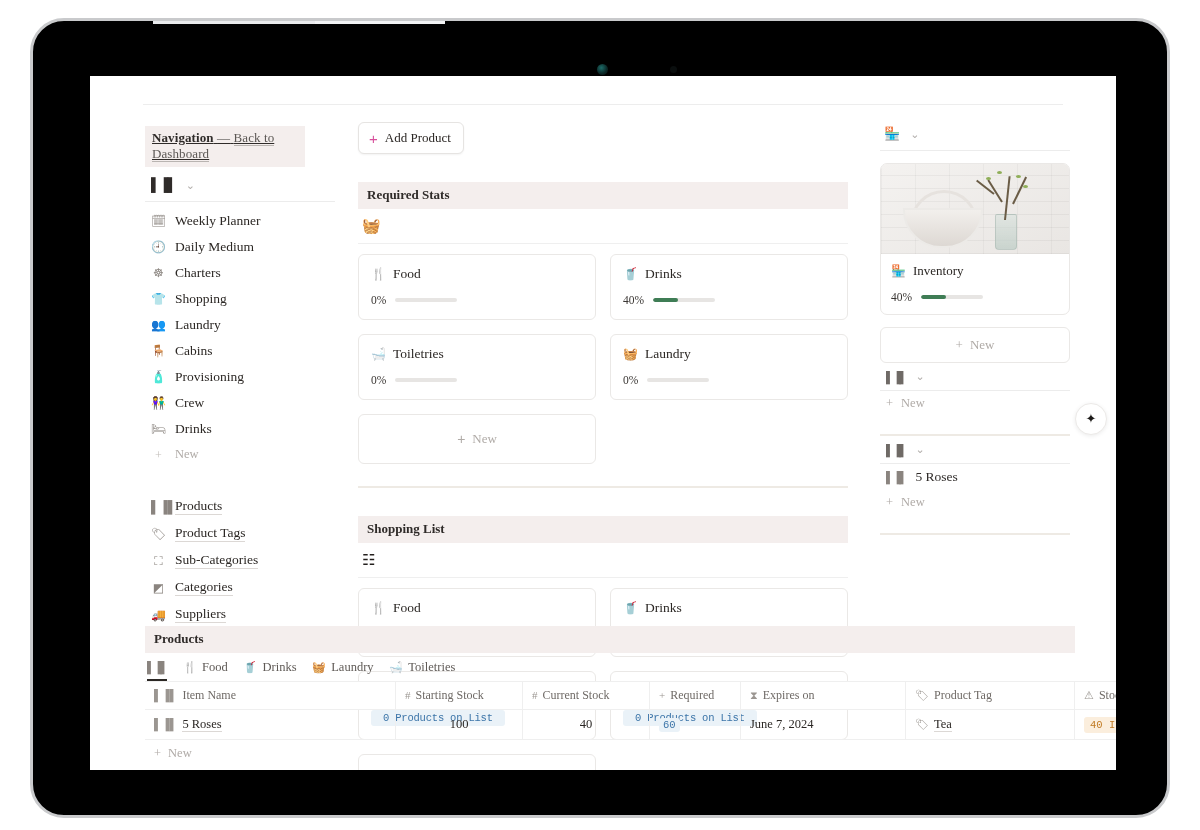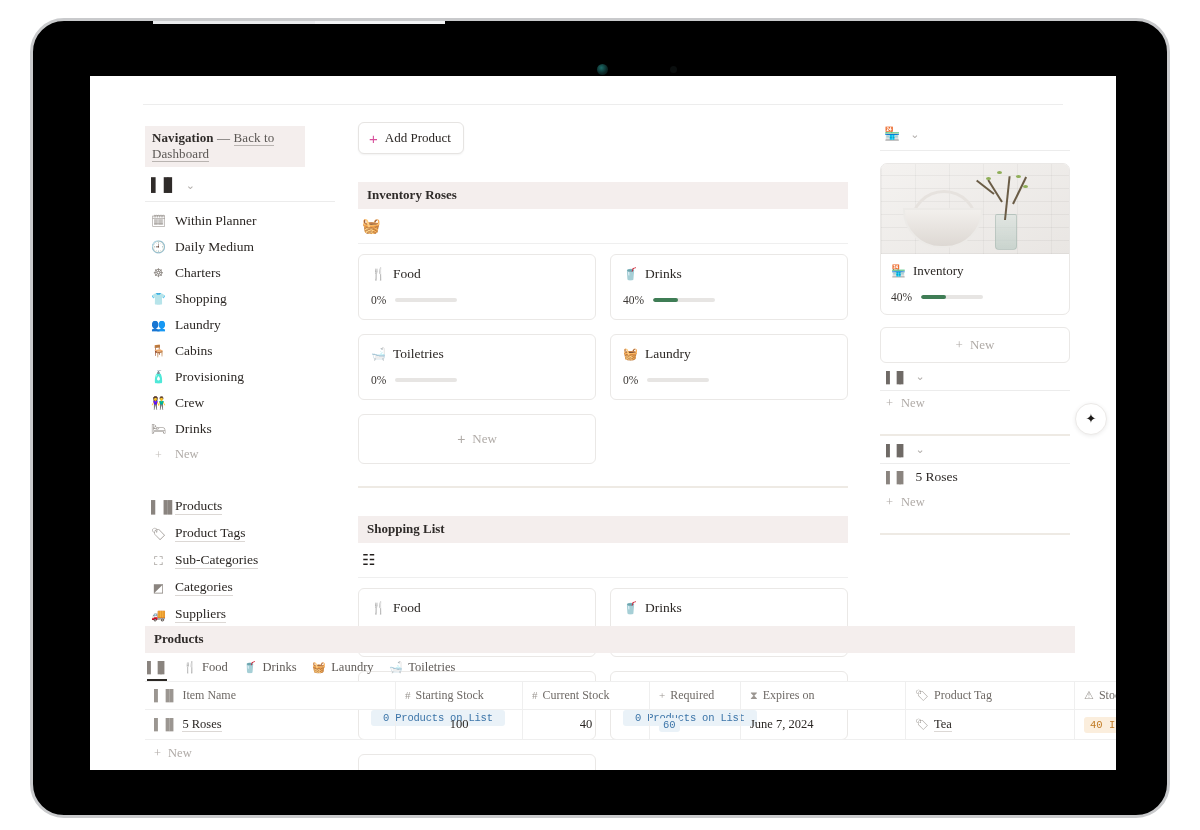--- a/index.html
+++ b/index.html
@@ -46,20 +46,21 @@
   }
 
   
   .nav{
     position:absolute;left:55px;top:50px;width:190px;
   }
   .nav-head{
     background:#f4eeed;padding:4px 8px 5px 7px;display:inline-block;
     font-size:13px;font-weight:700;letter-spacing:.1px;width:160px;
     box-sizing:border-box;
+    text-decoration:underline;
   }
   .nav-head .dash{font-weight:400;color:#5b5754;}
   .nav-head .link{font-weight:400;color:#5b5754;border-bottom:1px solid #b9b4b1;}
   .nav-db-row{
     display:flex;align-items:center;gap:10px;padding:10px 6px 8px 6px;
   }
   .nav-db-row .ic{font-size:13px;color:#2f2b29;letter-spacing:-1px;}
   .chev{color:#b2aeab;font-size:11px;}
   .nav-sep{height:1px;background:#ececec;margin:0 0 6px 0;}
   .nav-item{
@@ -230,21 +231,21 @@
 
       <div class="nav-db-row">
         <span class="ic">▌▐▌</span>
         <span class="chev">⌄</span>
       </div>
       <div class="nav-sep"></div>
 
       <div id="nav-items">
             <div class="nav-item">
               <span class="ic">🗓</span>
-              <span class="lbl">Within Planner</span>
+              <span class="lbl">Weekly Planner</span>
             </div>
             <div class="nav-item">
               <span class="ic">🕘</span>
               <span class="lbl">Daily Medium</span>
             </div>
             <div class="nav-item">
               <span class="ic">☸</span>
               <span class="lbl">Charters</span>
             </div>
             <div class="nav-item">
@@ -308,21 +309,21 @@
           </div>
     </div>
 
     <div class="center">
       <div class="btn-add">
         <span class="plus">+</span>
         <span>Add Product</span>
       </div>
 
       
-      <div class="sec-head">Inventory Roses</div>
+      <div class="sec-head">Required Stats</div>
       <div class="sec-icon-row">🧺</div>
       <div class="sec-rule"></div>
       <div class="cards" id="stats-cards">
             <div class="card">
               <div class="card-title">
                 <span class="ic">🍴</span>
                 <span>Food</span>
               </div>
               <div class="meter-row">
                 <span class="meter-pct">0%</span>

